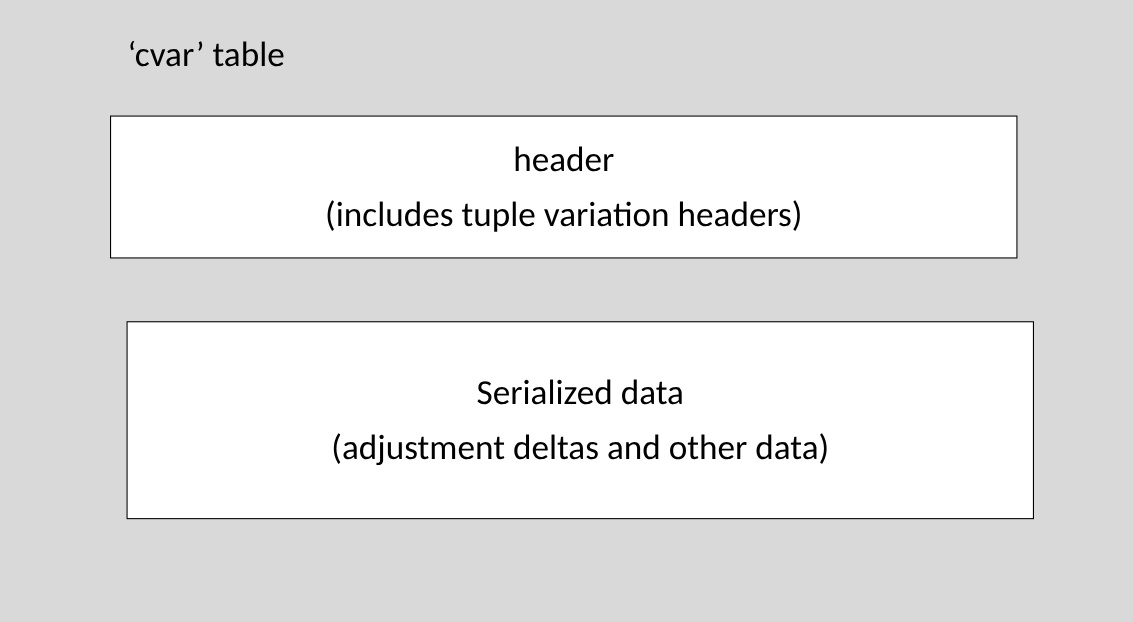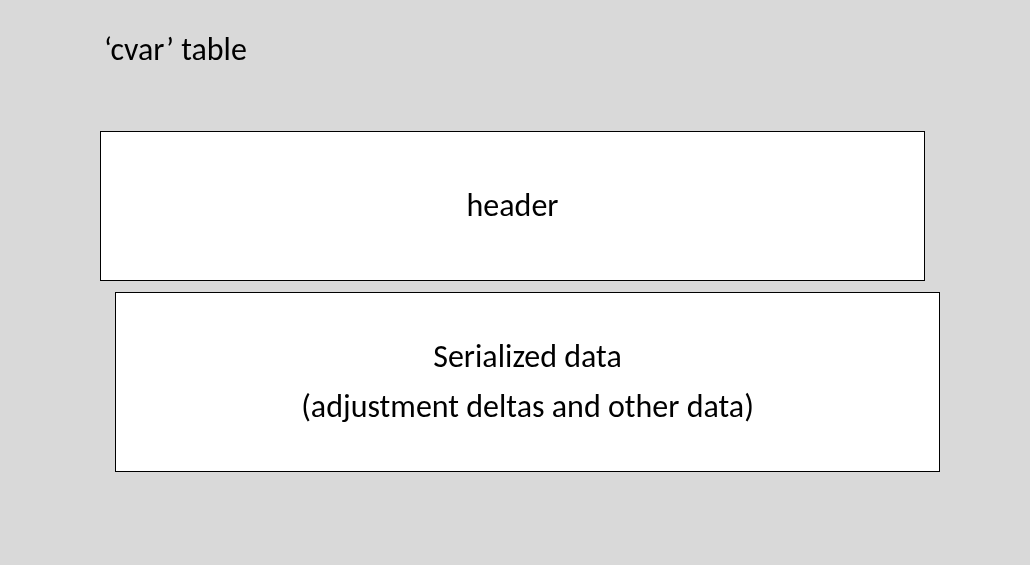--- a/index.html
+++ b/index.html
@@ -10,58 +10,58 @@
     body {
       width: 1030px;
       height: 565px;
       background: #d9d9d9;
       font-family: Calibri, "Segoe UI", Arial, sans-serif;
       position: relative;
     }
     .title {
       position: absolute;
       top: 30px;
-      left: 104px;
+      left: 116px;
       font-size: 32px;
       color: #000;
     }
     .box {
       position: absolute;
       left: 100px;
       width: 825px;
       background: #fff;
       border: 1.5px solid #000;
       display: flex;
       flex-direction: column;
       justify-content: center;
       align-items: center;
       padding: 18px 0;
     }
     .box-header {
       top: 105px;
-      height: 150px;
-      margin-top: 26px;
+      height: 130px;
     }
     .box-data {
       top: 292px;
       height: 180px;
       margin-left: 15px;
     }
     .box-line {
       font-size: 32px;
       color: #000;
       line-height: 1.55;
       text-align: center;
     }
   </style>
 </head>
 <body>
 
 <div class="title">‘cvar’ table</div>
 
 <div class="box box-header">
   <div class="box-line">header</div>
+  <div class="box-line">(includes tuple variation headers)</div>
 </div>
 
 <div class="box box-data">
   <div class="box-line">Serialized data</div>
   <div class="box-line">(adjustment deltas and other data)</div>
 </div>
 
 </body></html>

